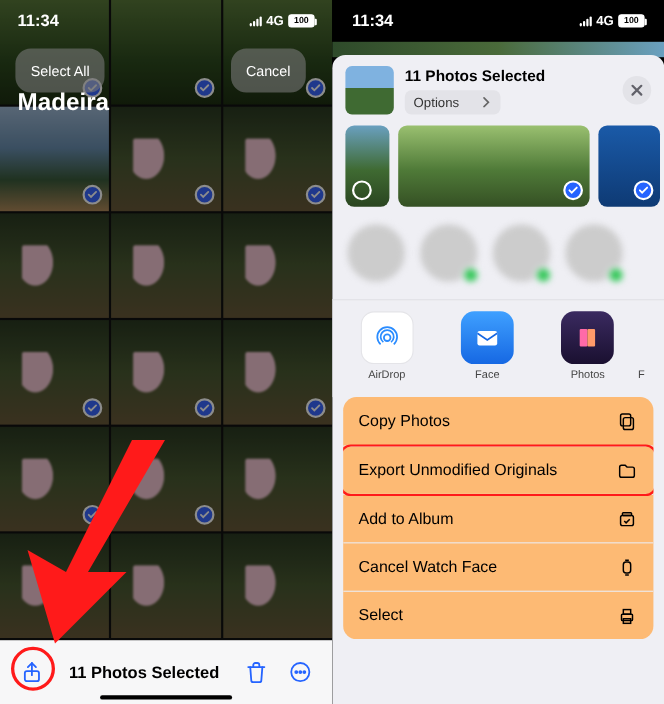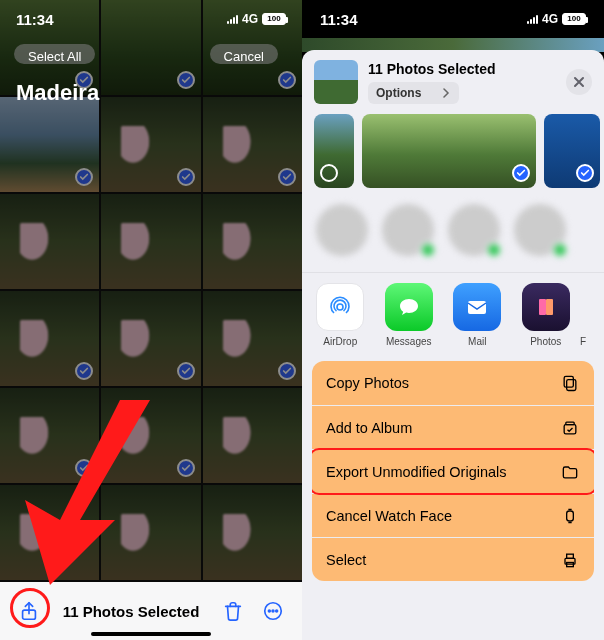--- a/index.html
+++ b/index.html
@@ -22,21 +22,21 @@
   .dim { position:absolute; inset:0; background:rgba(0,0,0,0.45); }
 
   .status-l { position:absolute; top:0; left:0; right:0; height:38px; display:flex; align-items:center; justify-content:space-between; padding:0 16px; color:#fff; font-weight:600; font-size:15px; z-index:3; }
   .status-r-icons { display:flex; align-items:center; gap:4px; font-size:12px; font-weight:600; }
   .sig { display:flex; align-items:flex-end; gap:1px; height:10px; }
   .sig span{width:2px;background:#fff;border-radius:1px;}
   .sig span:nth-child(1){height:3px}.sig span:nth-child(2){height:5px}.sig span:nth-child(3){height:7px}.sig span:nth-child(4){height:9px}
   .batt { position:relative; width:24px; height:12px; border:1px solid #fff; border-radius:3px; display:flex; align-items:flex-start; justify-content:center; font-size:8px; font-weight:700; color:#000; background:#fff;}
   .batt::after{content:"";position:absolute;right:-3px;top:3px;width:2px;height:6px;background:#fff;border-radius:0 1px 1px 0;}
 
-  .pill { position:absolute; top:44px; height:20px; padding:0 14px; border-radius:14px; background:rgba(120,120,120,0.6); color:#fff; font-size:13px; font-weight:500; display:flex; align-items:flex-end; z-index:3; }
+  .pill { position:absolute; top:44px; height:40px; padding:0 14px; border-radius:14px; background:rgba(120,120,120,0.6); color:#fff; font-size:13px; font-weight:500; display:flex; align-items:center; z-index:3; }
   .pill.left-p  { left:14px; }
   .pill.right-p { right:24px; }
   .album-title { position:absolute; top:80px; left:16px; color:#fff; font-size:22px; font-weight:700; z-index:3; }
 
   .bottom-bar { position:absolute; left:0; right:0; bottom:0; height:58px; background:#f7f7f8; display:flex; align-items:center; justify-content:space-between; padding:0 14px; z-index:3; }
   .bottom-center { flex:1; text-align:center; font-size:15px; font-weight:600; color:#000;}
   .icon-btn { width:30px; height:30px; display:flex; align-items:center; justify-content:center; color:#2564ff; }
   .icon-btn svg { width:22px; height:22px; }
   .trail { display:flex; gap:10px; }
   .home-ind-l { position:absolute; bottom:4px; left:50%; transform:translateX(-50%); width:120px; height:4px; border-radius:2px; background:#000; z-index:4; }
@@ -49,21 +49,21 @@
   
   .right { position:relative; width:302px; height:640px; background:#000; overflow:hidden; }
   .r-status { position:absolute; top:0; left:0; right:0; height:38px; display:flex; align-items:center; justify-content:space-between; padding:0 18px; color:#fff; font-weight:600; font-size:15px; z-index:2;}
   .bg-strip { position:absolute; top:38px; left:0; right:0; height:14px; background:linear-gradient(90deg,#2e4a2a,#4a6a3a,#6aa0c0);}
   .sheet { position:absolute; left:0; right:0; top:50px; bottom:0; background:#efeff4; border-radius:12px 12px 0 0; overflow:hidden; }
 
   .header-row { display:flex; align-items:center; gap:10px; padding:10px 12px; }
   .thumb { width:44px; height:44px; border-radius:6px; background:linear-gradient(180deg,#7fb2e0 0 45%,#3f6a32 45% 100%); flex:none;}
   .header-main { flex:1; }
   .header-title { font-size:14px; font-weight:700; color:#000; }
-  .options-chip { margin-top:5px; display:inline-flex; align-items:center; gap:20px; height:22px; padding:0 8px; border-radius:6px; background:#e3e3e8; font-size:12px; font-weight:700; color:#333;}
+  .options-chip { margin-top:5px; display:inline-flex; align-items:center; gap:20px; height:22px; padding:0 8px; border-radius:6px; background:#e3e3e8; font-size:12px; font-weight:400; color:#333;}
   .close-x { width:26px; height:26px; border-radius:50%; background:#e3e3e8; display:flex; align-items:center; justify-content:center; color:#62626a;}
   .close-x svg{width:12px;height:12px;}
 
   .strip { display:flex; gap:8px; padding:0 0 10px 12px; }
   .strip .ph { position:relative; height:74px; border-radius:8px; overflow:hidden; }
   .ph1{width:40px; background:linear-gradient(180deg,#6aa0c0,#3f6a32 55%,#2a4520);}
   .ph2{width:174px; background:linear-gradient(180deg,#9ac070,#4f7a38 55%,#355024);}
   .ph3{width:56px; background:linear-gradient(180deg,#1a5aa8,#0e3a74);}
   .ph .ck{position:absolute;right:6px;bottom:6px;width:18px;height:18px;border-radius:50%;background:#2564ff;border:2px solid #fff;}
   .ph .ck svg{width:10px;height:10px;position:absolute;left:2px;top:2px;}
@@ -334,35 +334,27 @@
                 <g fill="none" stroke="#2a8cff" stroke-width="1.6">
                   <circle cx="14" cy="14" r="3"></circle>
                   <path d="M8 20a9 9 0 1112 0"></path>
                   <path d="M10.5 18a6 6 0 117 0"></path>
                 </g>
               </svg>
           </div>
           <span>AirDrop</span>
         </div>
         <div class="app">
-          <div class="ic ic-msg">
-            <svg viewBox="0 0 28 28">
-                <path d="M14 6c5 0 9 3.1 9 7 0 3.9-4 7-9 7-1 0-2-.1-2.8-.4L7 22l1.2-3.2C6.3 17.5 5 15.4 5 13c0-3.9 4-7 9-7z" fill="#fff"></path>
-              </svg>
-          </div>
-          <span>Messages</span>
-        </div>
-        <div class="app">
           <div class="ic ic-mail">
             <svg viewBox="0 0 28 28">
                 <rect x="5" y="8" width="18" height="13" rx="2" fill="#fff"></rect>
                 <path d="M5 10l9 6 9-6" stroke="#1668e3" stroke-width="1.5" fill="none"></path>
               </svg>
           </div>
-          <span>Mail</span>
+          <span>Face</span>
         </div>
         <div class="app">
           <div class="ic ic-journal">
             <svg viewBox="0 0 28 28">
                 <rect x="7" y="6" width="7" height="16" rx="1" fill="#ff6aa8"></rect>
                 <rect x="14" y="6" width="7" height="16" rx="1" fill="#ff9a6a"></rect>
               </svg>
           </div>
           <span>Photos</span>
         </div>
@@ -373,34 +365,34 @@
       </div>
 
       <div class="actions">
         <div class="action">
           <span>Copy Photos</span>
           <svg viewBox="0 0 24 24" fill="none" stroke="currentColor" stroke-width="1.6">
               <rect x="8" y="8" width="11" height="13" rx="2"></rect>
               <rect x="5" y="4" width="11" height="13" rx="2"></rect>
             </svg>
         </div>
+        <div class="action halo-row">
+          <span>Export Unmodified Originals</span>
+          <svg viewBox="0 0 24 24" fill="none" stroke="currentColor" stroke-width="1.6">
+              <path d="M4 8a2 2 0 012-2h4l2 2h6a2 2 0 012 2v7a2 2 0 01-2 2H6a2 2 0 01-2-2V8z"></path>
+            </svg>
+        </div>
         <div class="action">
           <span>Add to Album</span>
           <svg viewBox="0 0 24 24" fill="none" stroke="currentColor" stroke-width="1.6">
               <rect x="5" y="8" width="14" height="11" rx="2"></rect>
               <rect x="7" y="5" width="10" height="3" rx="1"></rect>
               <path d="M9 14l2 2 4-4"></path>
             </svg>
         </div>
-        <div class="action halo-row">
-          <span>Export Unmodified Originals</span>
-          <svg viewBox="0 0 24 24" fill="none" stroke="currentColor" stroke-width="1.6">
-              <path d="M4 8a2 2 0 012-2h4l2 2h6a2 2 0 012 2v7a2 2 0 01-2 2H6a2 2 0 01-2-2V8z"></path>
-            </svg>
-        </div>
         <div class="action">
           <span>Cancel Watch Face</span>
           <svg viewBox="0 0 24 24" fill="none" stroke="currentColor" stroke-width="1.6">
               <rect x="8" y="6" width="8" height="12" rx="3"></rect>
               <path d="M10 4h4M10 20h4"></path>
             </svg>
         </div>
         <div class="action">
           <span>Select</span>
           <svg viewBox="0 0 24 24" fill="none" stroke="currentColor" stroke-width="1.6">

